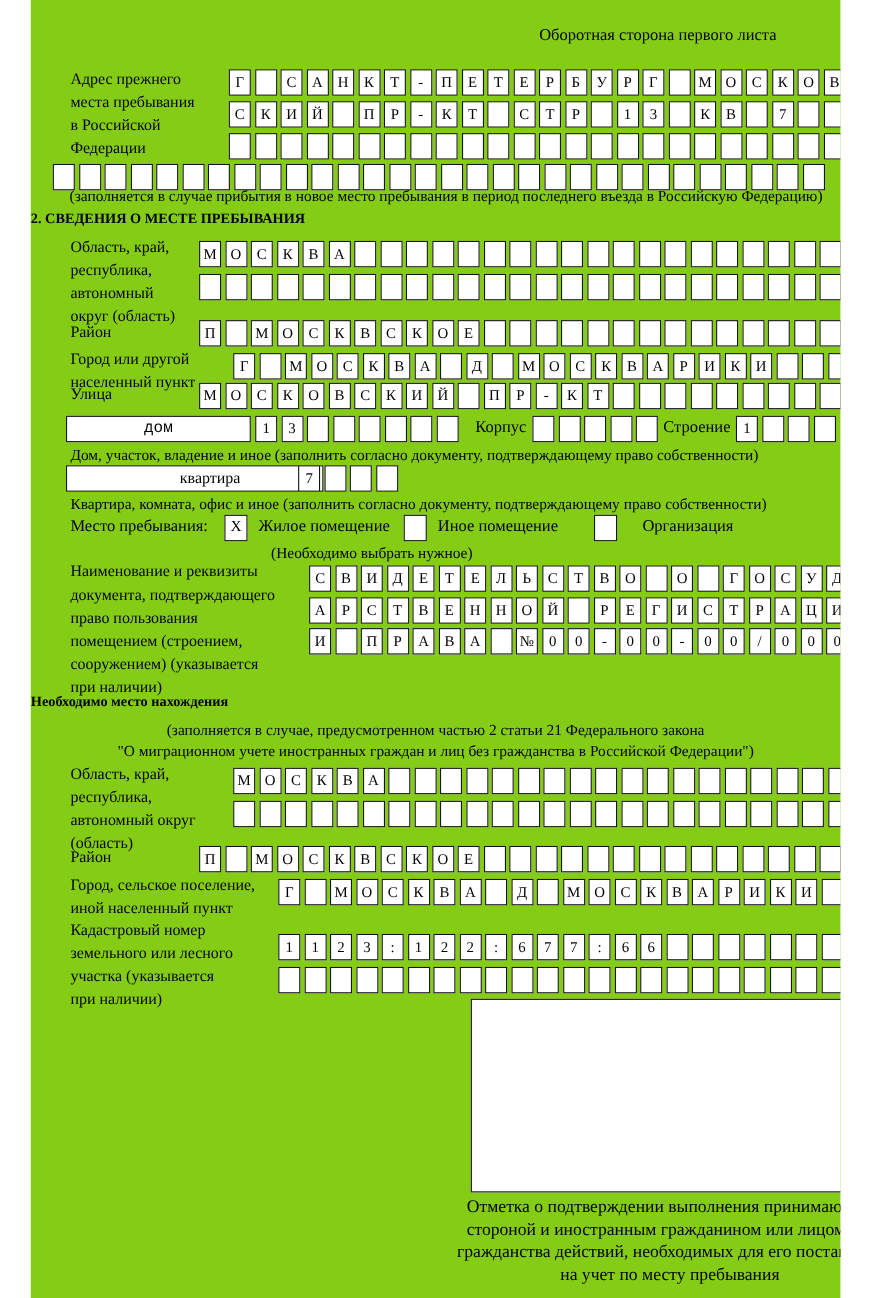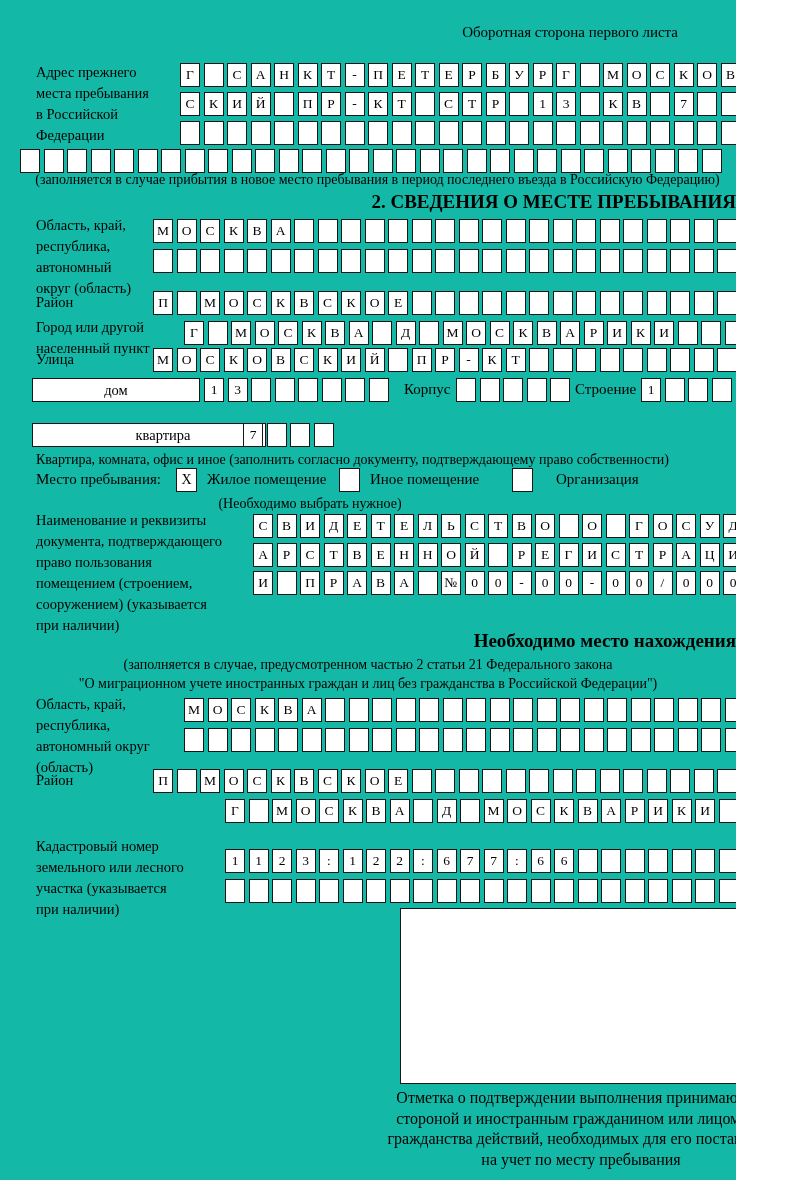--- a/index.html
+++ b/index.html
@@ -1,22 +1,22 @@
 <!DOCTYPE html>
 <html><head>
 <meta charset="utf-8">
 <style>
   html,body{margin:0;padding:0;background:#ffffff;}
   body{width:800px;height:1180px;font-family:"Liberation Serif","DejaVu Serif",serif;color:#000;}
-  #form{position:relative;width:736px;height:1180px;background:#14b8a6;overflow:hidden;}
+  #form{position:relative;width:736px;height:1180px;background:#84cc16;overflow:hidden;margin-left:28px;}
 
   .lbl{position:absolute;font-size:14.5px;line-height:21px;white-space:pre-line;}
   .note{position:absolute;font-size:14px;line-height:18px;white-space:pre-line;}
   .center{left:0;right:0;text-align:center;}
-  .title{position:absolute;left:0;right:0;text-align:right;font-weight:bold;font-size:19px;}
+  .title{position:absolute;left:0;right:0;text-align:left;font-weight:bold;font-size:13px;}
 
   .boxrow{position:absolute;display:flex;}
   .cell{flex:none;width:18px;height:22px;border:1.5px solid #161616;margin-right:3.5px;
         display:flex;align-items:center;justify-content:center;
         font-size:13.5px;line-height:1;background:#fff;}
   .widebox{position:absolute;height:22px;border:1.5px solid #161616;background:#fff;
         display:flex;align-items:center;justify-content:center;font-size:14.5px;}
   .cbox{position:absolute;width:19px;height:22px;border:1.5px solid #161616;background:#fff;
         display:flex;align-items:center;justify-content:center;font-size:14px;}
   .inline-lbl{position:absolute;font-size:15px;white-space:nowrap;}
@@ -287,21 +287,21 @@
       <span class="cell"></span>
       <span class="cell"></span>
       <span class="cell"></span>
       <span class="cell"></span>
       <span class="cell"></span>
       <span class="cell"></span>
       <span class="cell"></span>
       <span class="cell"></span>
     </div>
 
-  <div class="widebox" style="left:32px;top:378px;width:166px;">дом</div>
+  <div class="widebox" style="left:32px;top:378px;width:166px;font-family:Liberation Mono, monospace;">дом</div>
   <div class="boxrow" style="left:204px;top:378px;">
       <span class="cell">1</span>
       <span class="cell">3</span>
       <span class="cell"></span>
       <span class="cell"></span>
       <span class="cell"></span>
       <span class="cell"></span>
       <span class="cell"></span>
       <span class="cell"></span>
     </div>
@@ -313,20 +313,21 @@
       <span class="cell"></span>
       <span class="cell"></span>
     </div>
   <div class="inline-lbl" style="left:575px;top:381px;">Строение</div>
   <div class="boxrow" style="left:641px;top:378px;">
       <span class="cell">1</span>
       <span class="cell"></span>
       <span class="cell"></span>
       <span class="cell"></span>
     </div>
+  <div class="note" style="left:36px;top:406px;">Дом, участок, владение и иное (заполнить согласно документу, подтверждающему право собственности)</div>
 
   <div class="widebox" style="left:32px;top:423px;width:204px;padding-left:28px;">квартира</div>
   <div class="boxrow" style="left:243px;top:423px;">
       <span class="cell">7</span>
       <span class="cell"></span>
       <span class="cell"></span>
       <span class="cell"></span>
     </div>
   <div class="note" style="left:36px;top:451px;">Квартира, комната, офис и иное (заполнить согласно документу, подтверждающему право собственности)</div>
 
@@ -498,20 +499,22 @@
       <span class="cell"></span>
       <span class="cell"></span>
       <span class="cell"></span>
       <span class="cell"></span>
       <span class="cell"></span>
       <span class="cell"></span>
       <span class="cell"></span>
       <span class="cell"></span>
     </div>
 
+  <div class="lbl" style="left:36px;top:795px;">Город, сельское поселение,
+иной населенный пункт</div>
   <div class="boxrow" style="left:225px;top:799px;">
       <span class="cell">Г</span>
       <span class="cell"></span>
       <span class="cell">М</span>
       <span class="cell">О</span>
       <span class="cell">С</span>
       <span class="cell">К</span>
       <span class="cell">В</span>
       <span class="cell">А</span>
       <span class="cell"></span>

